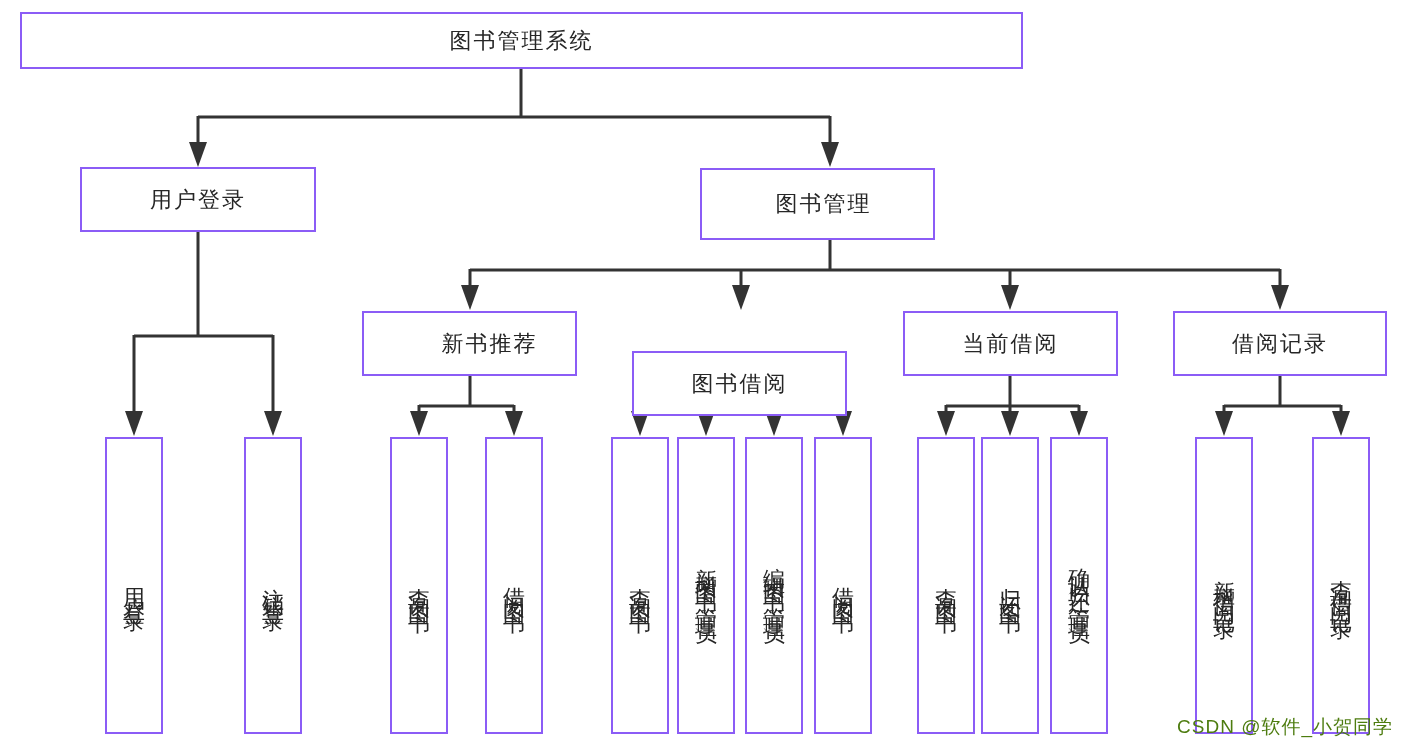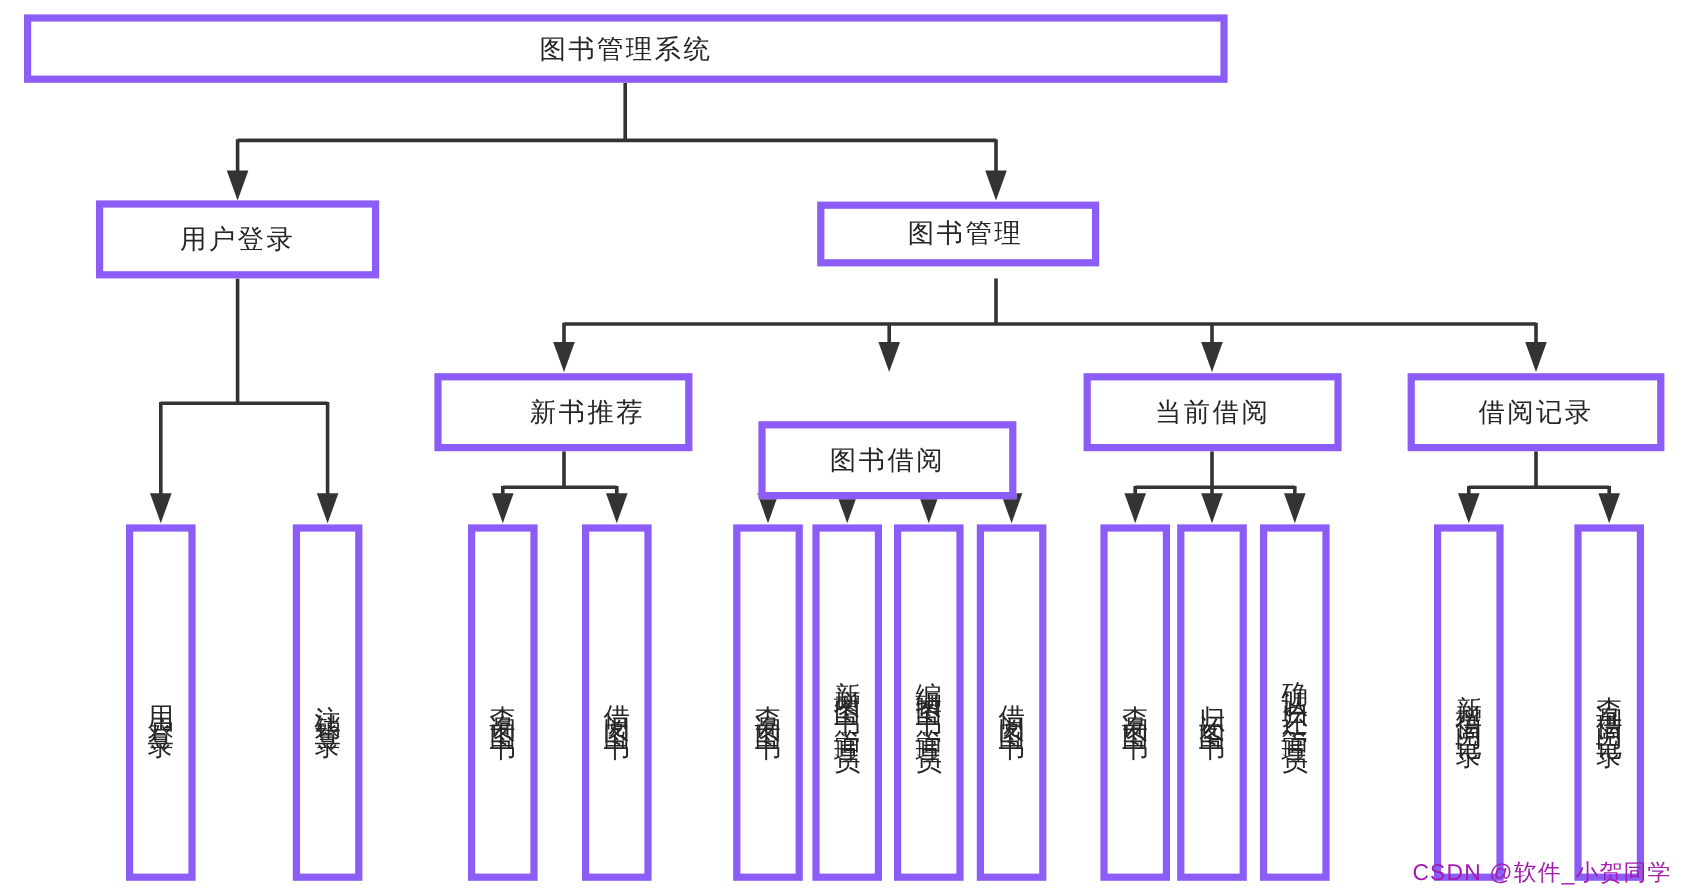--- a/index.html
+++ b/index.html
@@ -19,21 +19,21 @@
     position: absolute;
     left: 0;
     top: 0;
     width: 1405px;
     height: 747px;
   }
   .node {
     position: absolute;
     box-sizing: border-box;
     background: #ffffff;
-    border: 6px solid #8b5cf6;
+    border: 2px solid #8b5cf6;
     display: flex;
     align-items: center;
     justify-content: center;
     color: #262626;
     font-size: 22px;
     letter-spacing: 2px;
     text-align: center;
   }
   .leaf {
     top: 437px;
@@ -50,21 +50,21 @@
   }
   .lvl2 {
     top: 311px;
     width: 215px;
     height: 65px;
   }
   .watermark {
     position: absolute;
     top: 714px;
     right: 12px;
-    color: #a21caf;
+    color: #4d7c0f;
     font-size: 19px;
     letter-spacing: 1px;
     white-space: nowrap;
   }
 </style>
 </head>
 <body>
 
 <div class="stage">
 
@@ -108,21 +108,21 @@
     </g>
   </svg>
 
   <div class="node" style="left:20px; top:12px; width:1003px; height:57px;">
     <span>图书管理系统</span>
   </div>
 
   <div class="node" style="left:80px; top:167px; width:236px; height:65px;">
     <span>用户登录</span>
   </div>
-  <div class="node" style="left:681px; top:168px; width:235px; height:54px;padding-left:12px;">
+  <div class="node" style="left:700px; top:168px; width:235px; height:72px;padding-left:12px;">
     <span>图书管理</span>
   </div>
 
   <div class="node lvl2" style="left:362px;padding-left:40px;">
     <span>新书推荐</span>
   </div>
   <div class="node lvl2" style="left:632px;margin-top:40px;">
     <span>图书借阅</span>
   </div>
   <div class="node lvl2" style="left:903px;align-items:center;">

